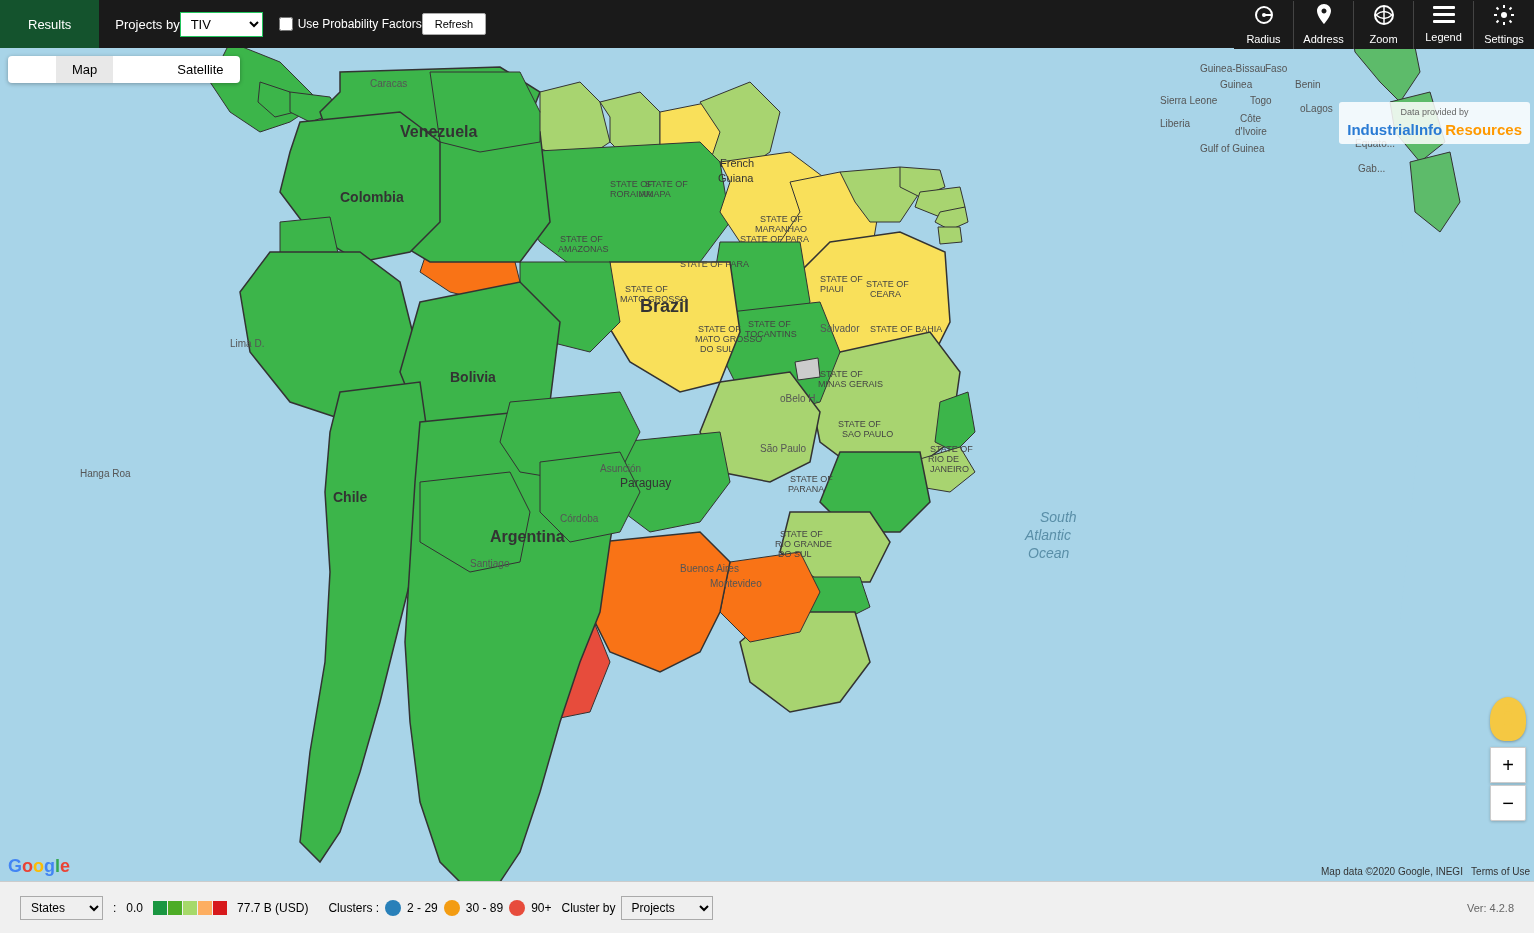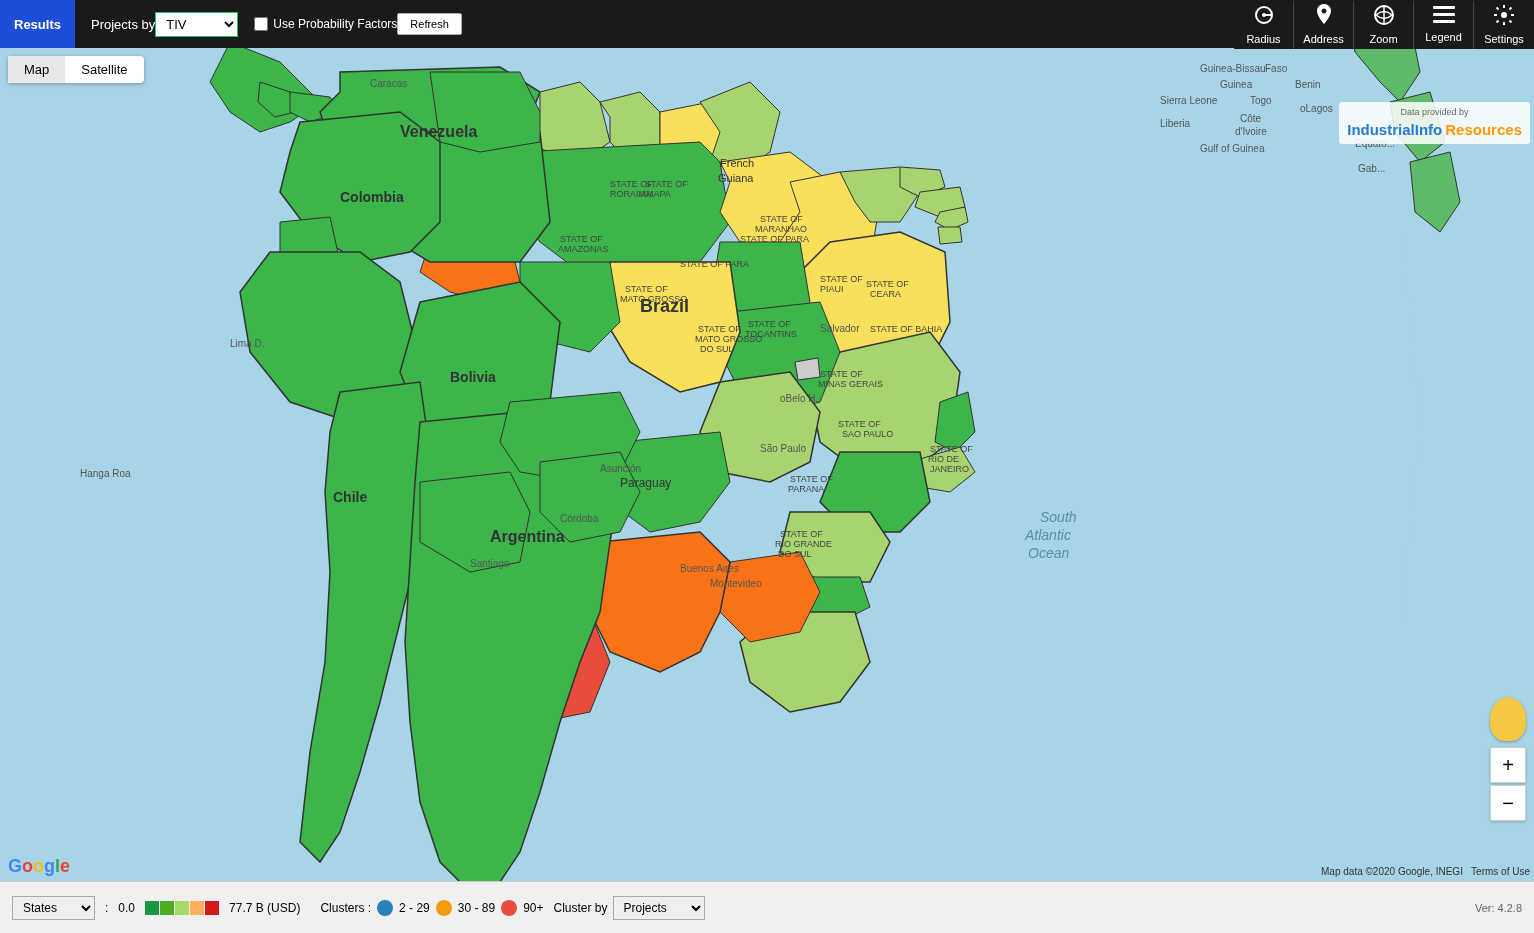--- a/index.html
+++ b/index.html
@@ -15,22 +15,22 @@
       display: flex; align-items: center; padding: 0 8px; gap: 6px;
     }
     #logo-icon {
       width: 32px; height: 32px; background: #2a7bd4; border-radius: 4px;
       display: flex; align-items: center; justify-content: center;
     }
     #logo-text { color: white; font-size: 11px; line-height: 1.3; }
     #logo-text .app-name { color: #4db8ff; font-weight: bold; font-size: 13px; }
 
     #results-btn {
-      height: 48px; padding: 0 14px; background: #1d4ed8;
-      color: white; font-size: 13px; font-weight: bold;
+      height: 48px; padding: 0 28px; background: #14532d;
+      color: white; font-size: 13px; font-weight: normal;
       border: none; cursor: pointer; display: flex; align-items: center; justify-content: center;
     }
 
     #projects-by {
       display: flex; align-items: center; gap: 0; padding: 0 16px; color: white; font-size: 13px;
     }
     #tiv-select {
       padding: 3px 20px 3px 6px; font-size: 13px; border: 1px solid #22c55e; background: white;
     }
     #prob-factor { display: flex; align-items: center; gap: 5px; color: white; font-size: 12px; }
@@ -58,21 +58,21 @@
     }
 
     
     #map-toggle {
       position: absolute; top: 8px; left: 8px; z-index: 50;
       display: flex; background: white; border-radius: 4px;
       box-shadow: 0 1px 4px rgba(0,0,0,0.3);
     }
     .toggle-btn {
       padding: 6px 16px; font-size: 13px; cursor: pointer;
-      border: none; background: transparent;
+      border: none; background: transparent; margin-left: 48px;
     }
     .toggle-btn.active { background: #e8e8e8; font-weight: 500; }
 
     
     #google-logo {
       position: absolute; bottom: 4px; left: 8px; z-index: 50;
       font-size: 18px; font-weight: bold; font-family: Arial, sans-serif;
     }
     .g-blue { color: #4285F4; }
     .g-red { color: #EA4335; }
@@ -113,21 +113,21 @@
       font-size: 11px; text-align: center; line-height: 1.4;
     }
     #watermark .data-by { color: #666; font-size: 9px; }
     #watermark .brand { color: #2a7bd4; font-size: 15px; font-weight: bold; }
     #watermark .resources { color: #f90; font-size: 15px; font-weight: bold; }
 
     
     #bottombar {
       position: absolute; bottom: 0; left: 0; right: 0; height: 52px;
       background: #f0f0f0; border-top: 1px solid #ccc;
-      display: flex; align-items: center; padding: 0 12px; gap: 10px;
+      display: flex; align-items: center; padding: 0 20px; gap: 10px;
       font-size: 12px;
     }
     #states-select {
       padding: 3px 20px 3px 6px; font-size: 12px; border: 1px solid #aaa;
     }
     .color-bar {
       display: flex; align-items: center; gap: 1px;
     }
     .cb { width: 14px; height: 14px; }
     .cb-0 { background: #1a9641; }

